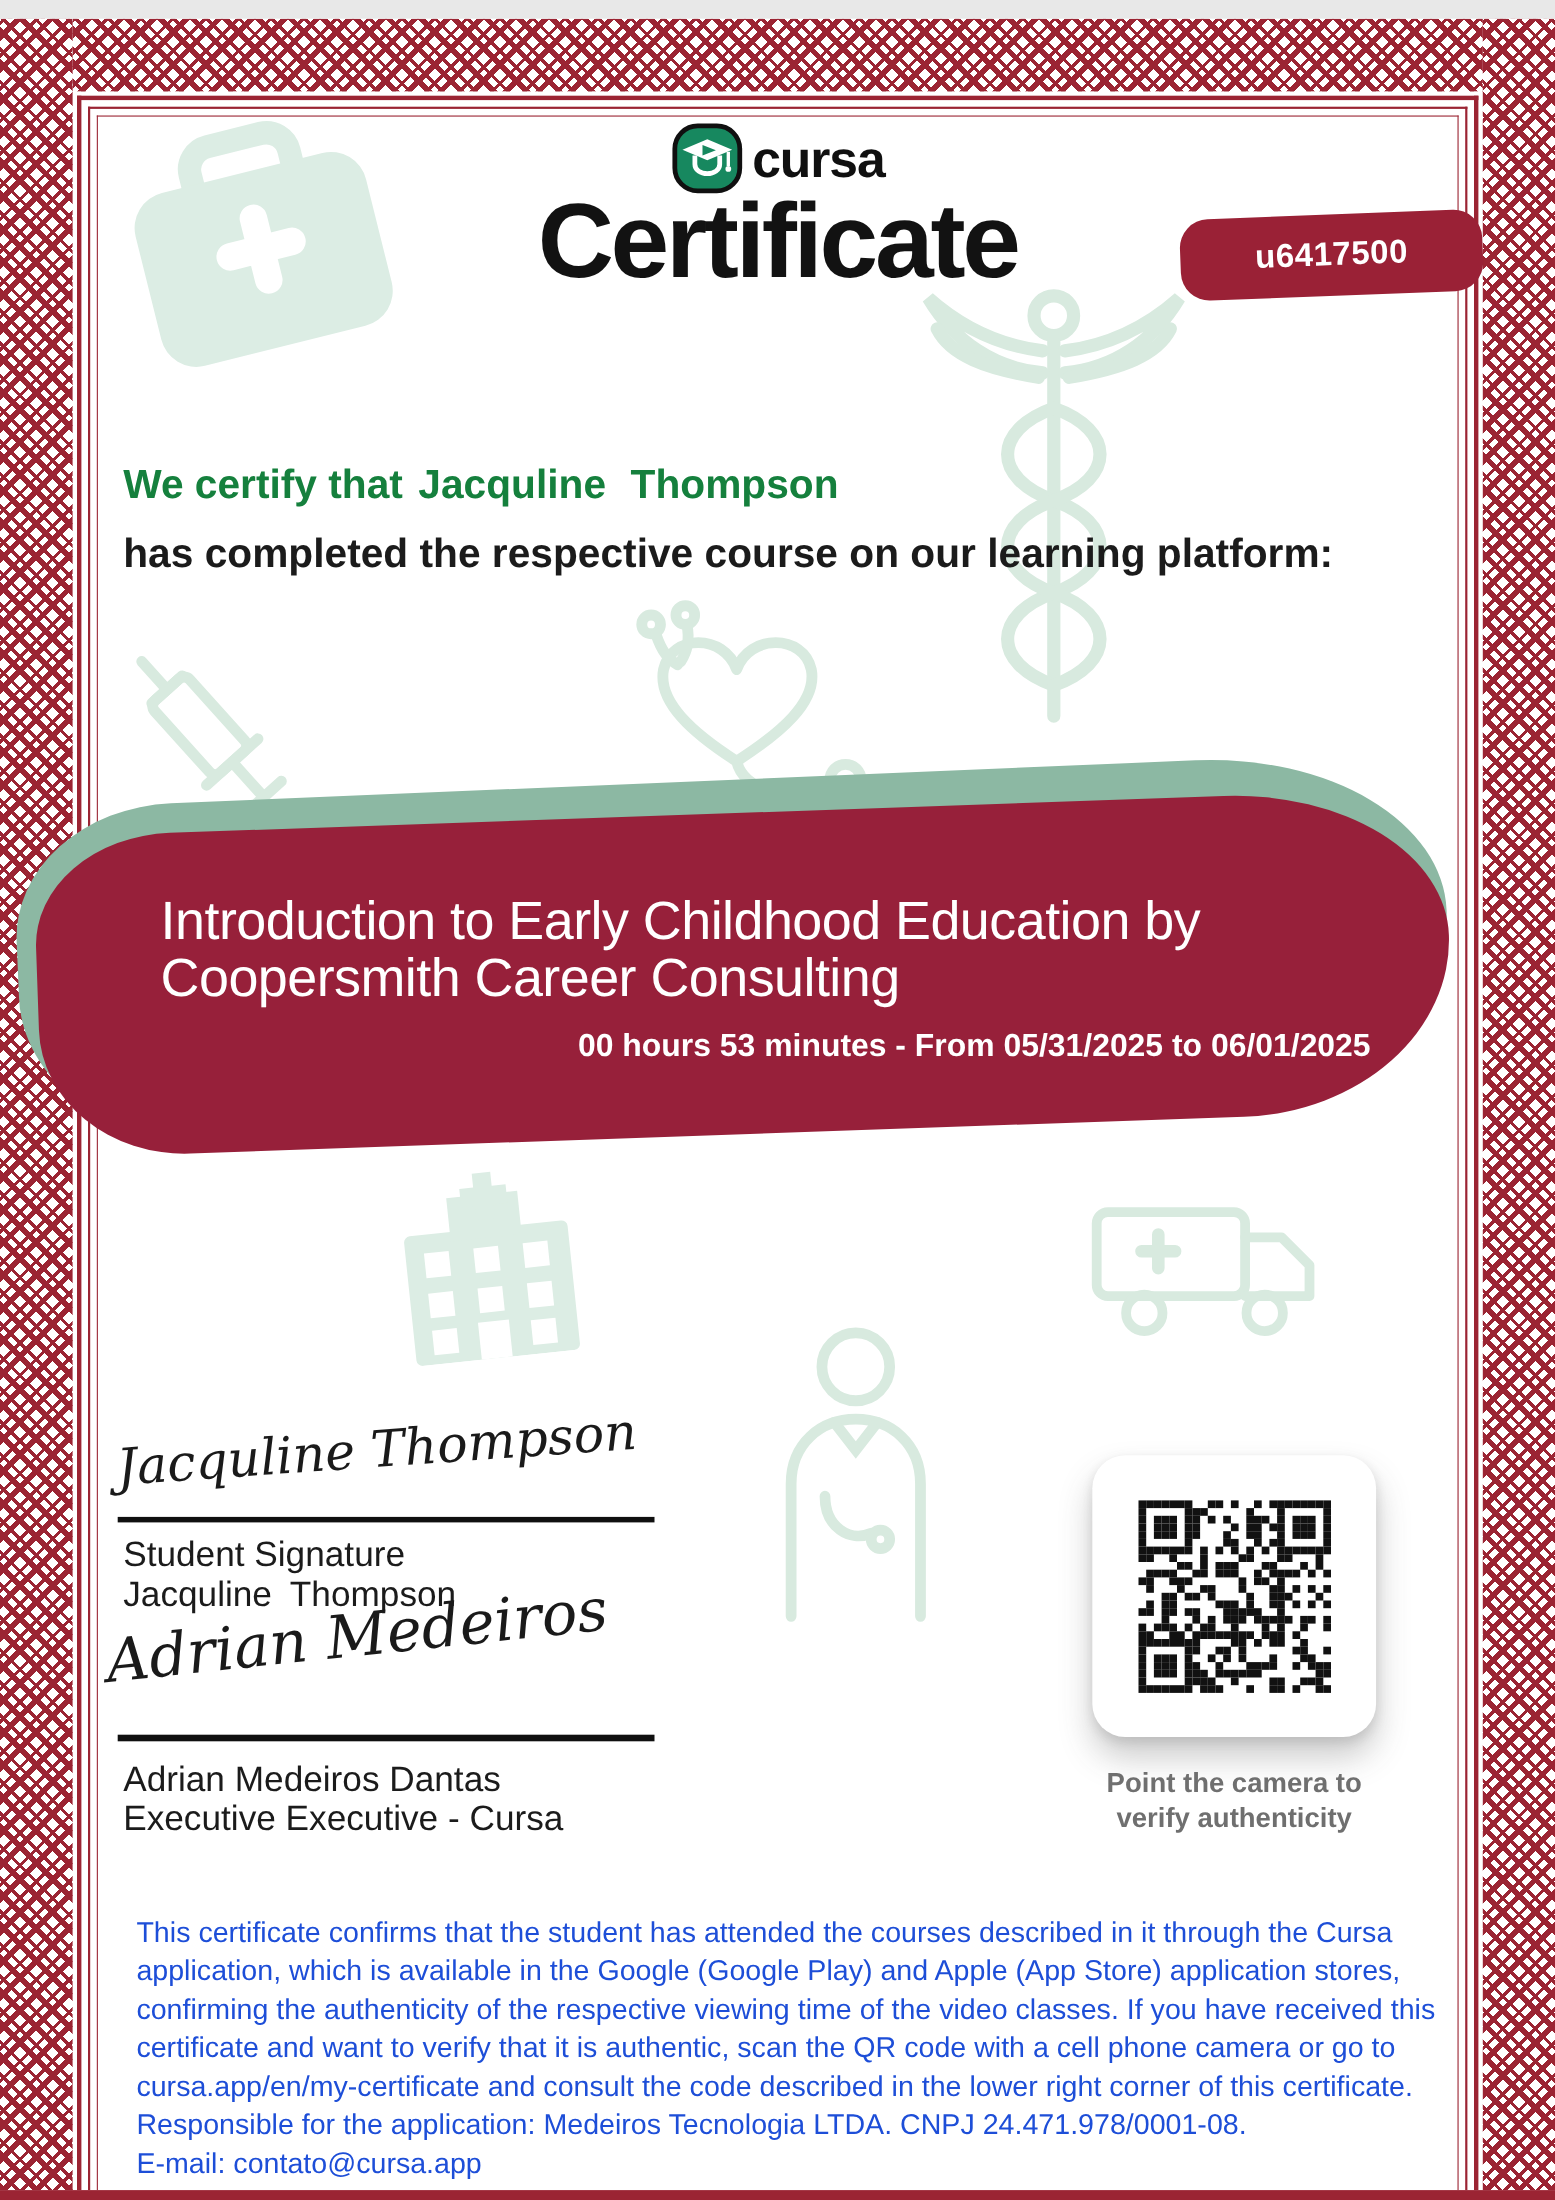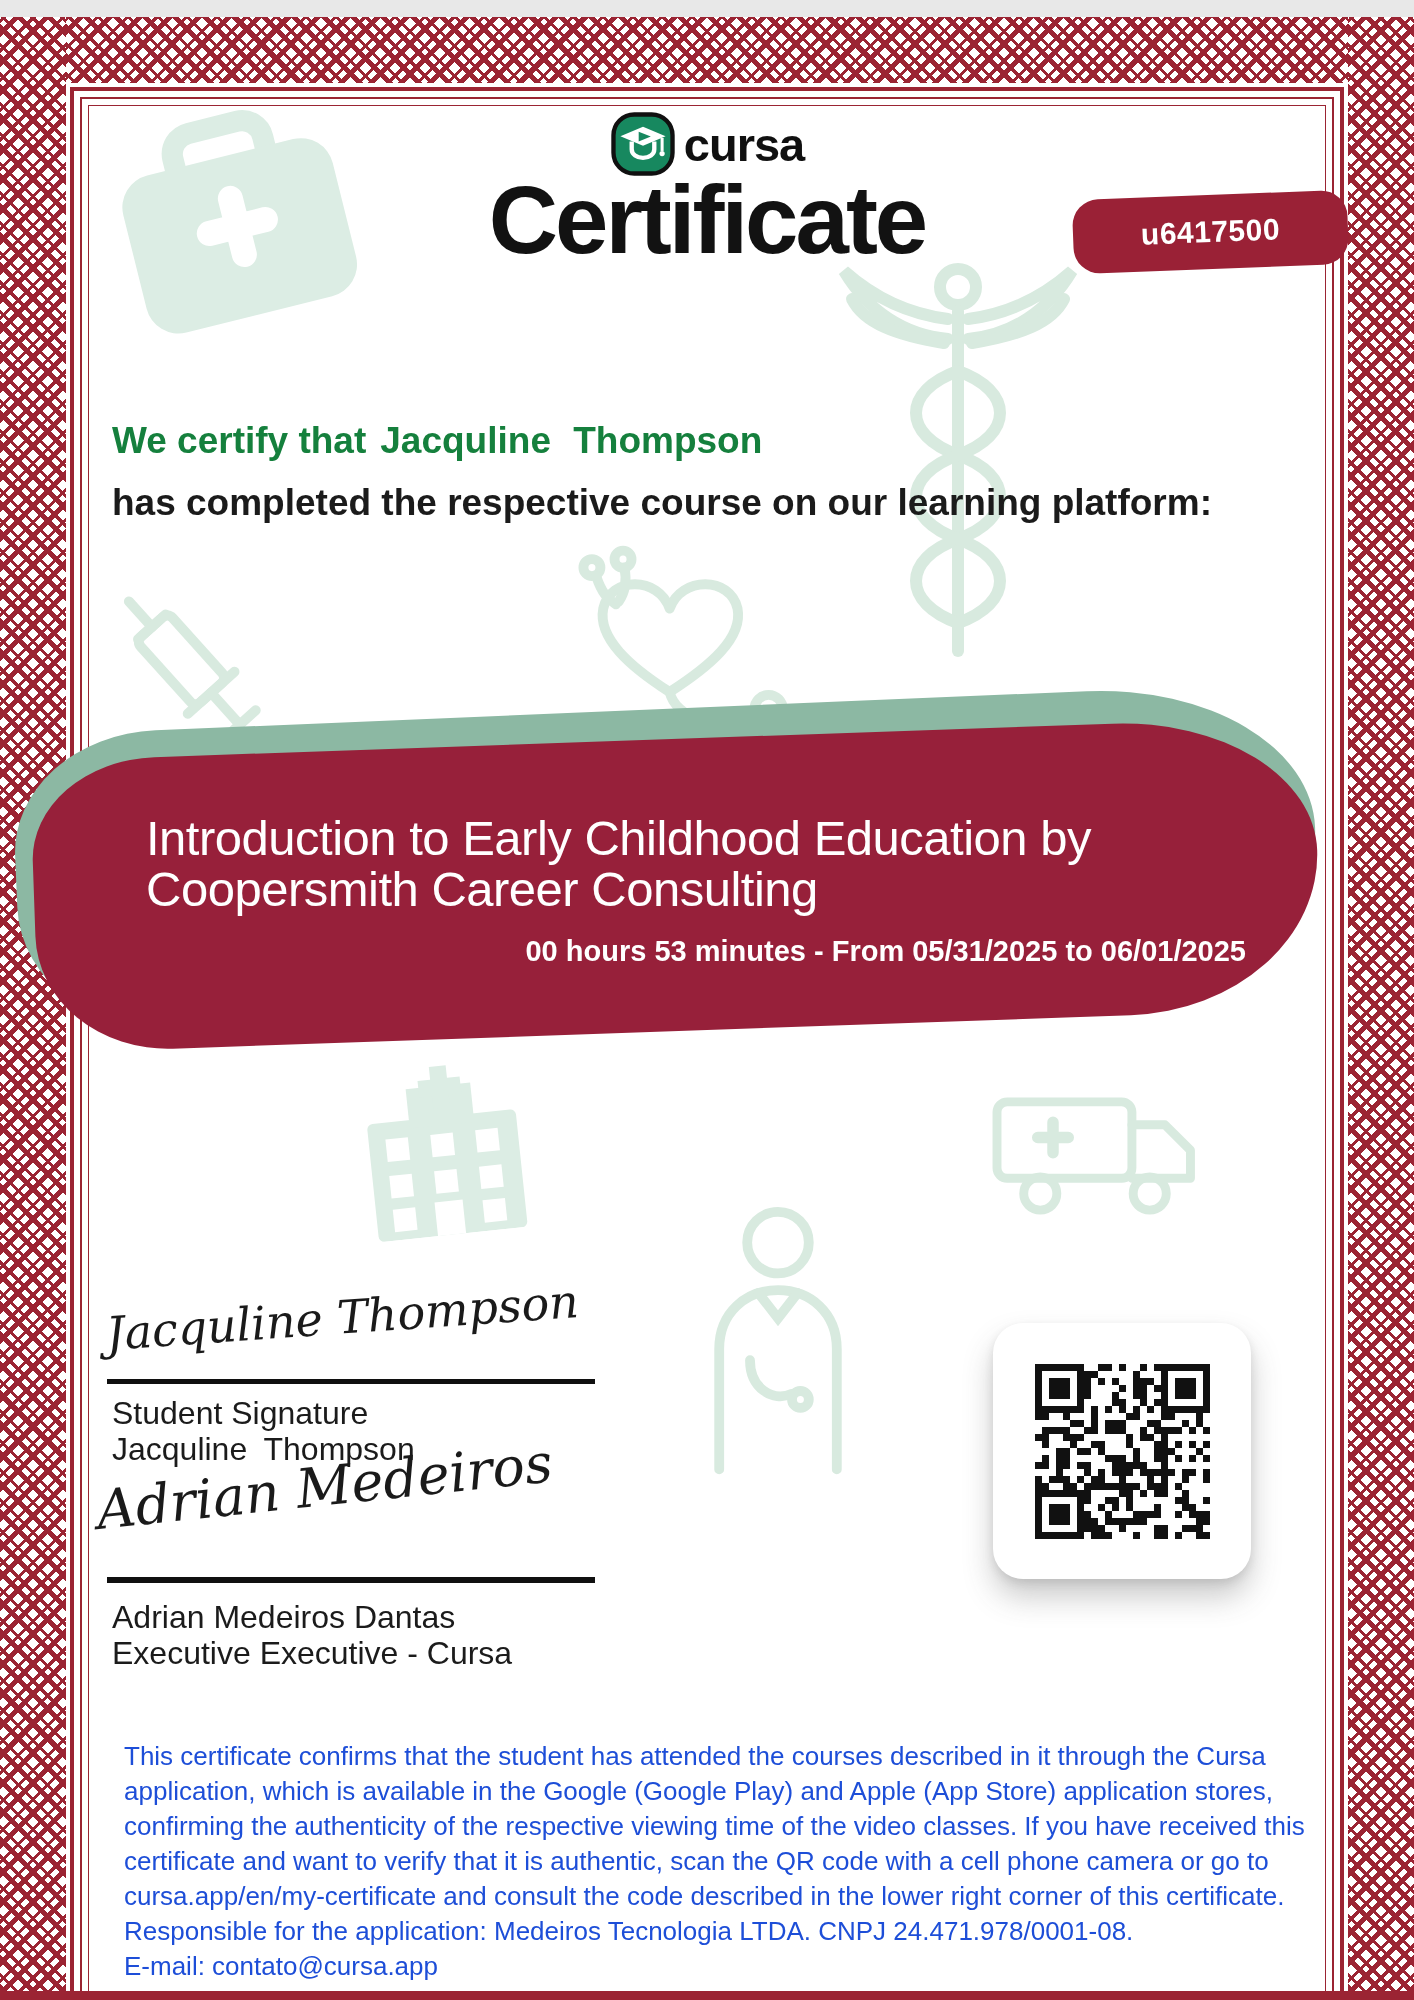--- a/index.html
+++ b/index.html
@@ -846,19 +846,23 @@
         <div class="qr-cell dark"></div>
         <div class="qr-cell dark"></div>
         <div class="qr-cell"></div>
         <div class="qr-cell dark"></div>
         <div class="qr-cell"></div>
         <div class="qr-cell"></div>
         <div class="qr-cell dark"></div>
         <div class="qr-cell dark"></div>
       </div>
   </div>
+  <div class="qr-caption">
+    <span>Point the camera to</span><br>
+    <span>verify authenticity</span>
+  </div>
 
   <div class="legal">
     <span>This certificate confirms that the student has attended the courses described in it through the Cursa application, which is available in the Google (Google Play) and Apple (App Store) application stores, confirming the authenticity of the respective viewing time of the video classes. If you have received this certificate and want to verify that it is authentic, scan the QR code with a cell phone camera or go to cursa.app/en/my-certificate and consult the code described in the lower right corner of this certificate. Responsible for the application: Medeiros Tecnologia LTDA. CNPJ 24.471.978/0001-08.</span><br>
     <span>E-mail: contato@cursa.app</span>
   </div>
 
 </div>
 
 </body></html>

